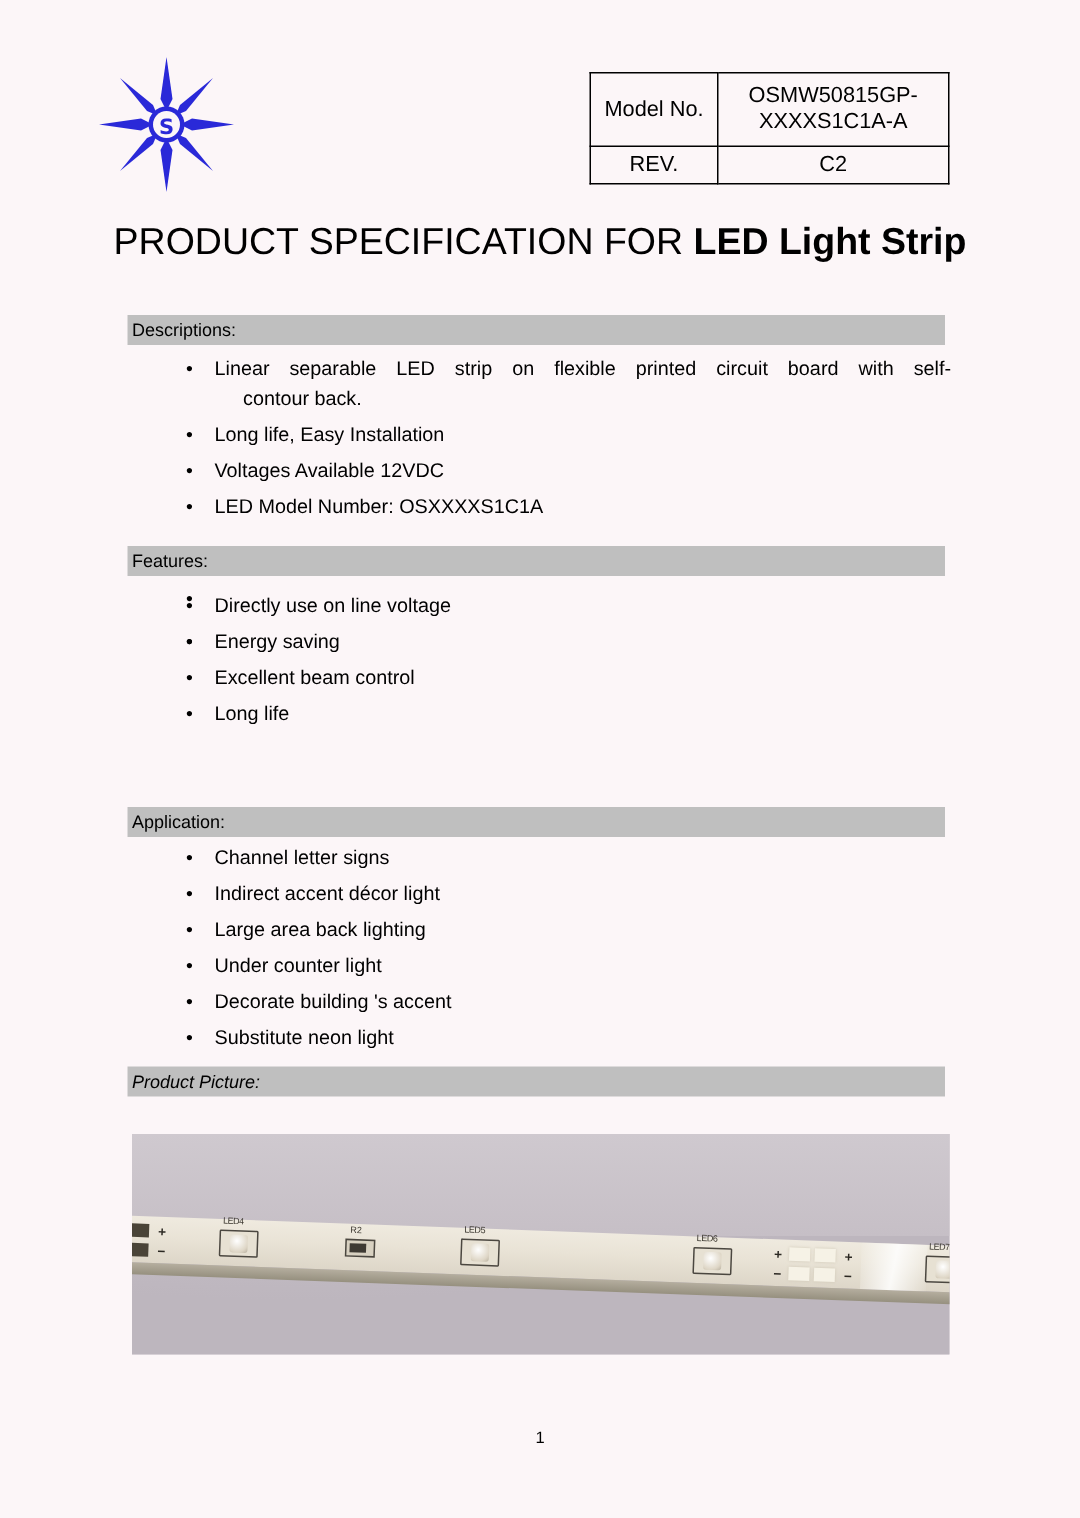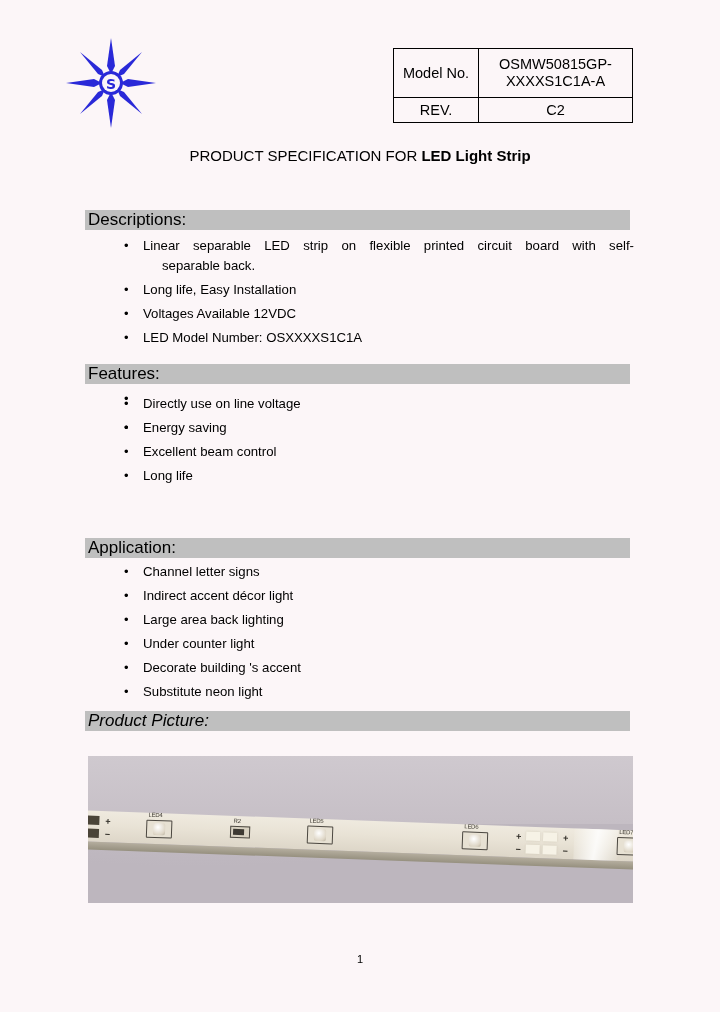--- a/index.html
+++ b/index.html
@@ -84,35 +84,35 @@
     height: 24px;
   }
 
   
   .doc-title {
     position: absolute;
     top: 147px;
     left: 0;
     width: 720px;
     text-align: center;
-    font-size: 15px;
+    font-size: 25px;
     white-space: nowrap;
   }
   .doc-title .bold {
     font-weight: bold;
   }
 
   
   .section-bar {
     position: absolute;
     left: 85px;
     width: 545px;
     height: 20px;
     background: #bfbfbf;
-    font-size: 17px;
+    font-size: 12px;
     line-height: 20px;
     padding-left: 3px;
     box-sizing: border-box;
   }
   .bullets {
     position: absolute;
     left: 122px;
     width: 512px;
     font-size: 13.2px;
   }
@@ -337,21 +337,21 @@
   <span>PRODUCT SPECIFICATION FOR </span><span class="bold">LED Light Strip</span>
 </div>
 
 <div class="section-bar" style="top:210px;">Descriptions:</div>
 
 <div class="bullets" style="top:236px;">
   <div class="row justify-row">
     <span class="dot">•</span>
     <span class="inner">
       <span class="line1">Linear separable LED strip on flexible printed circuit board with self-</span>
-      <span class="line2">separable back.</span>
+      <span class="line2">contour back.</span>
     </span>
   </div>
   <div class="row">
     <span class="dot">•</span>
     <span>Long life, Easy Installation</span>
   </div>
   <div class="row">
     <span class="dot">•</span>
     <span>Voltages Available 12VDC</span>
   </div>

